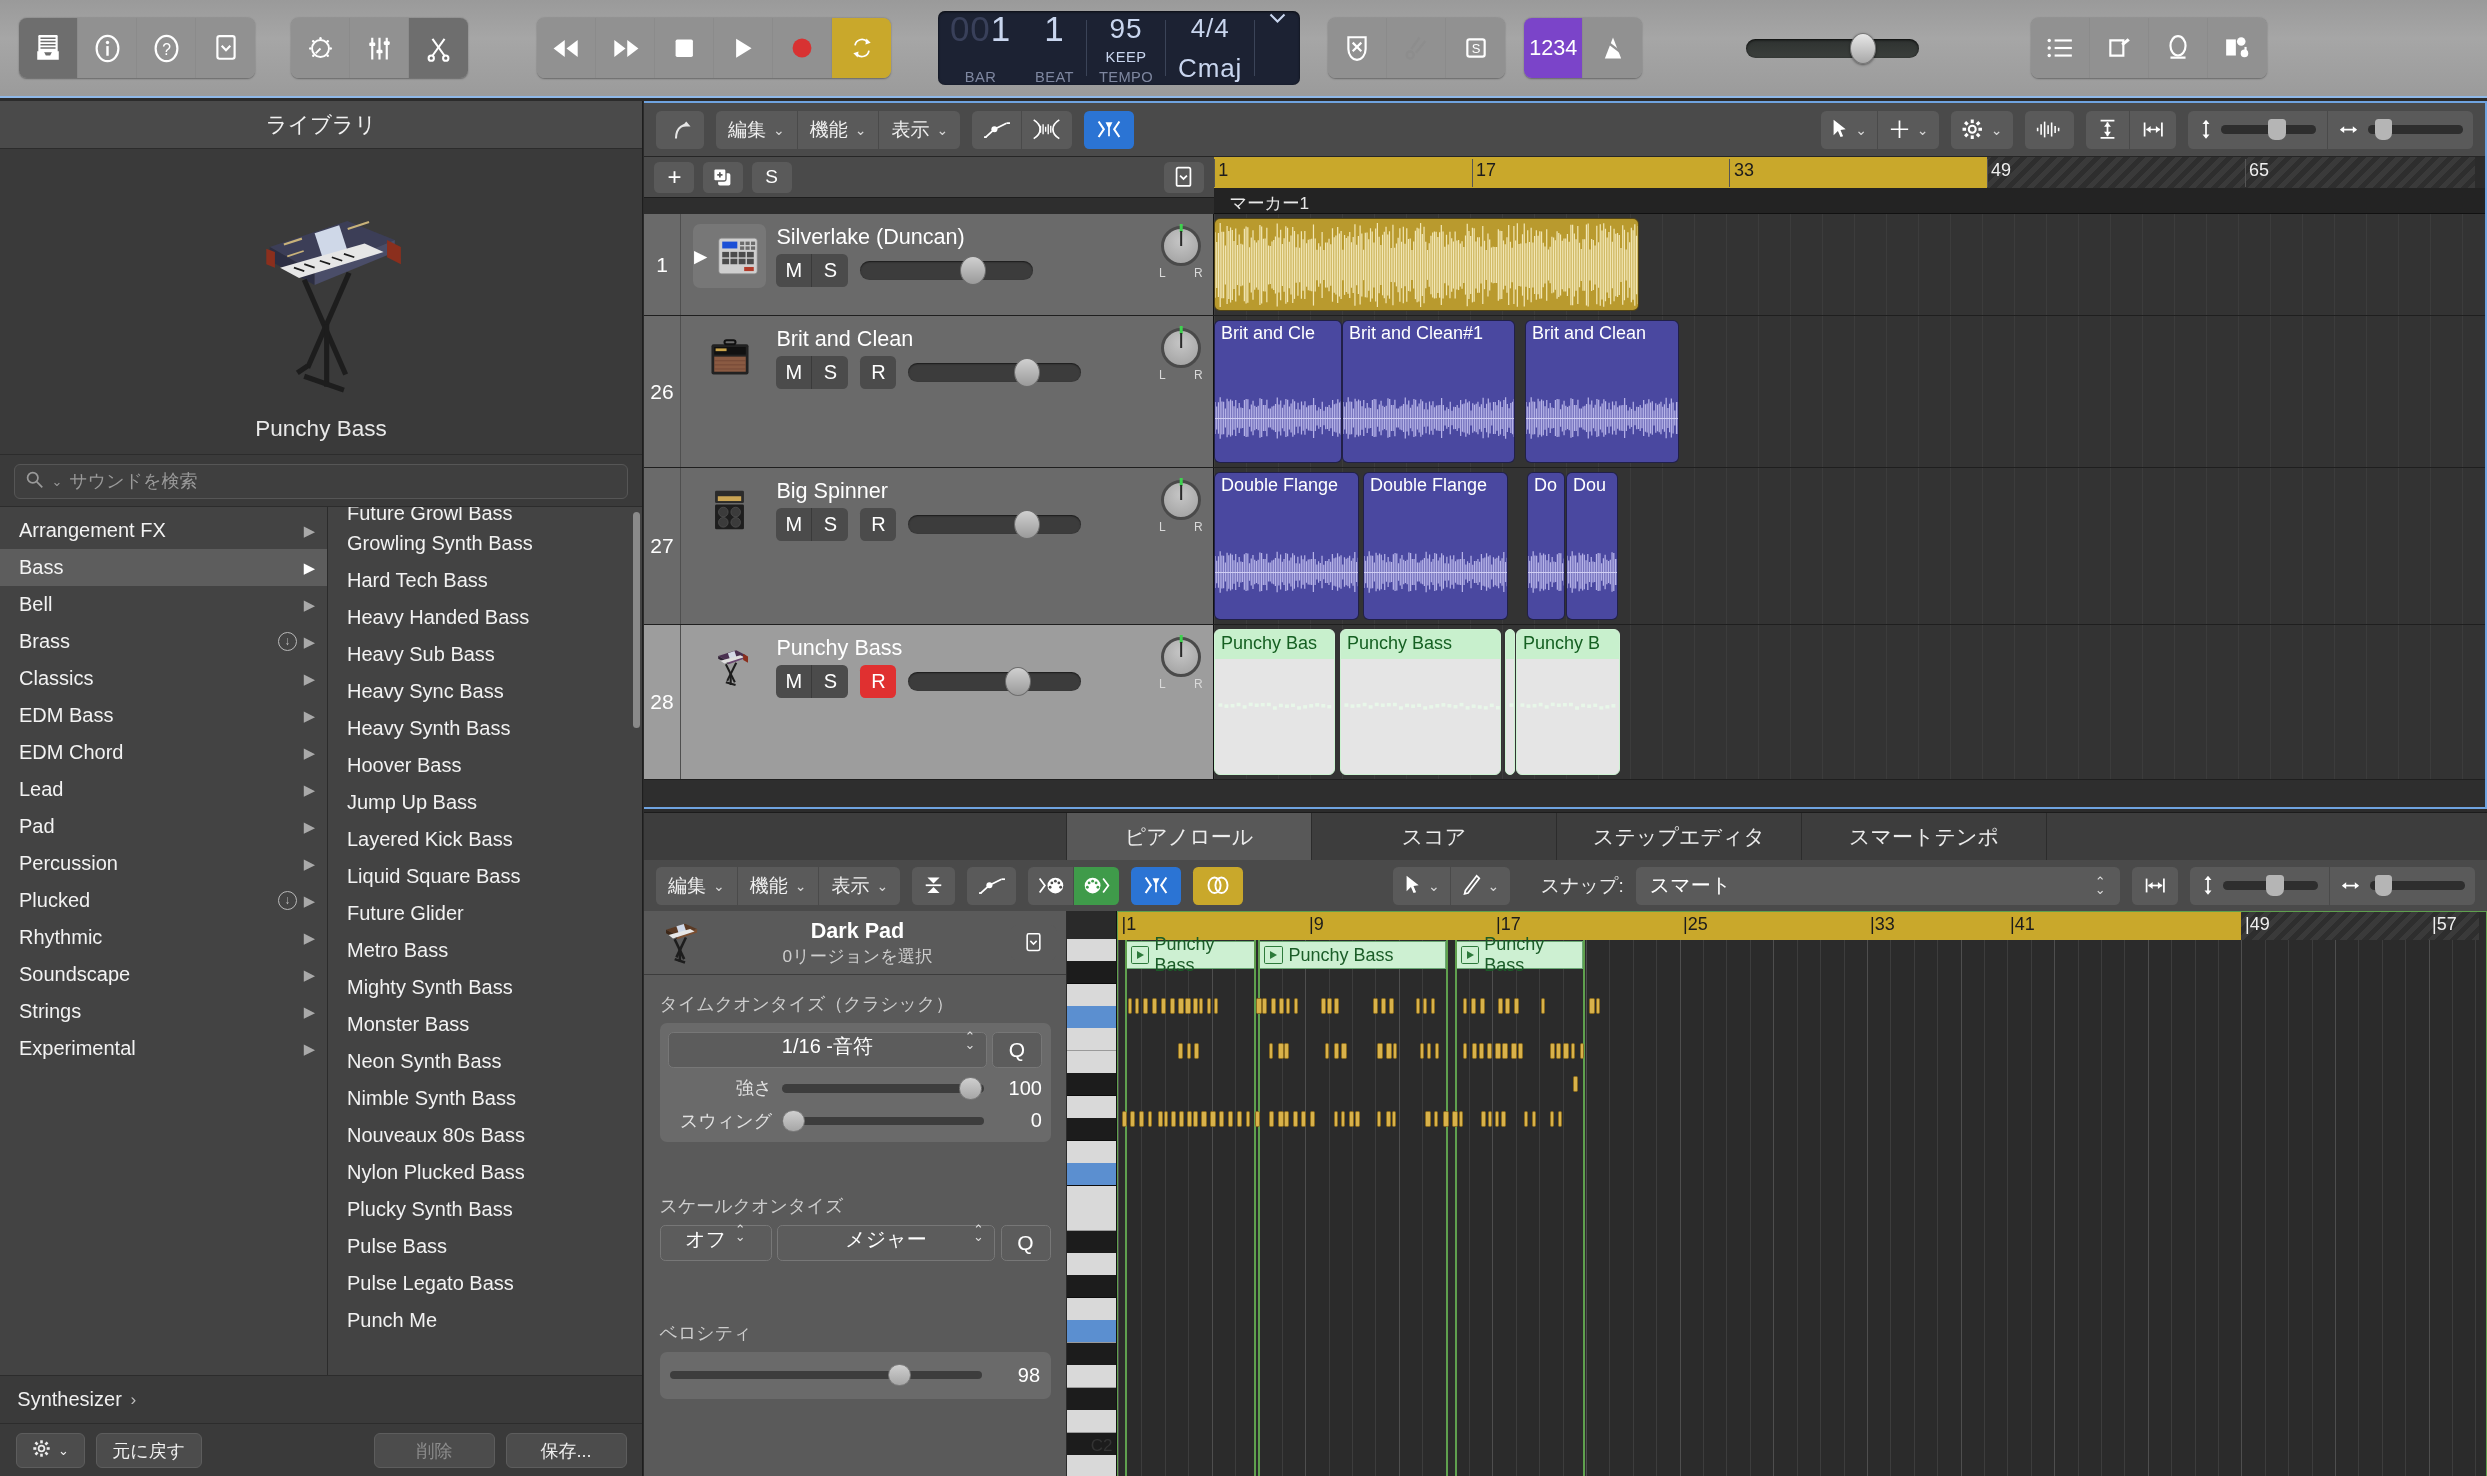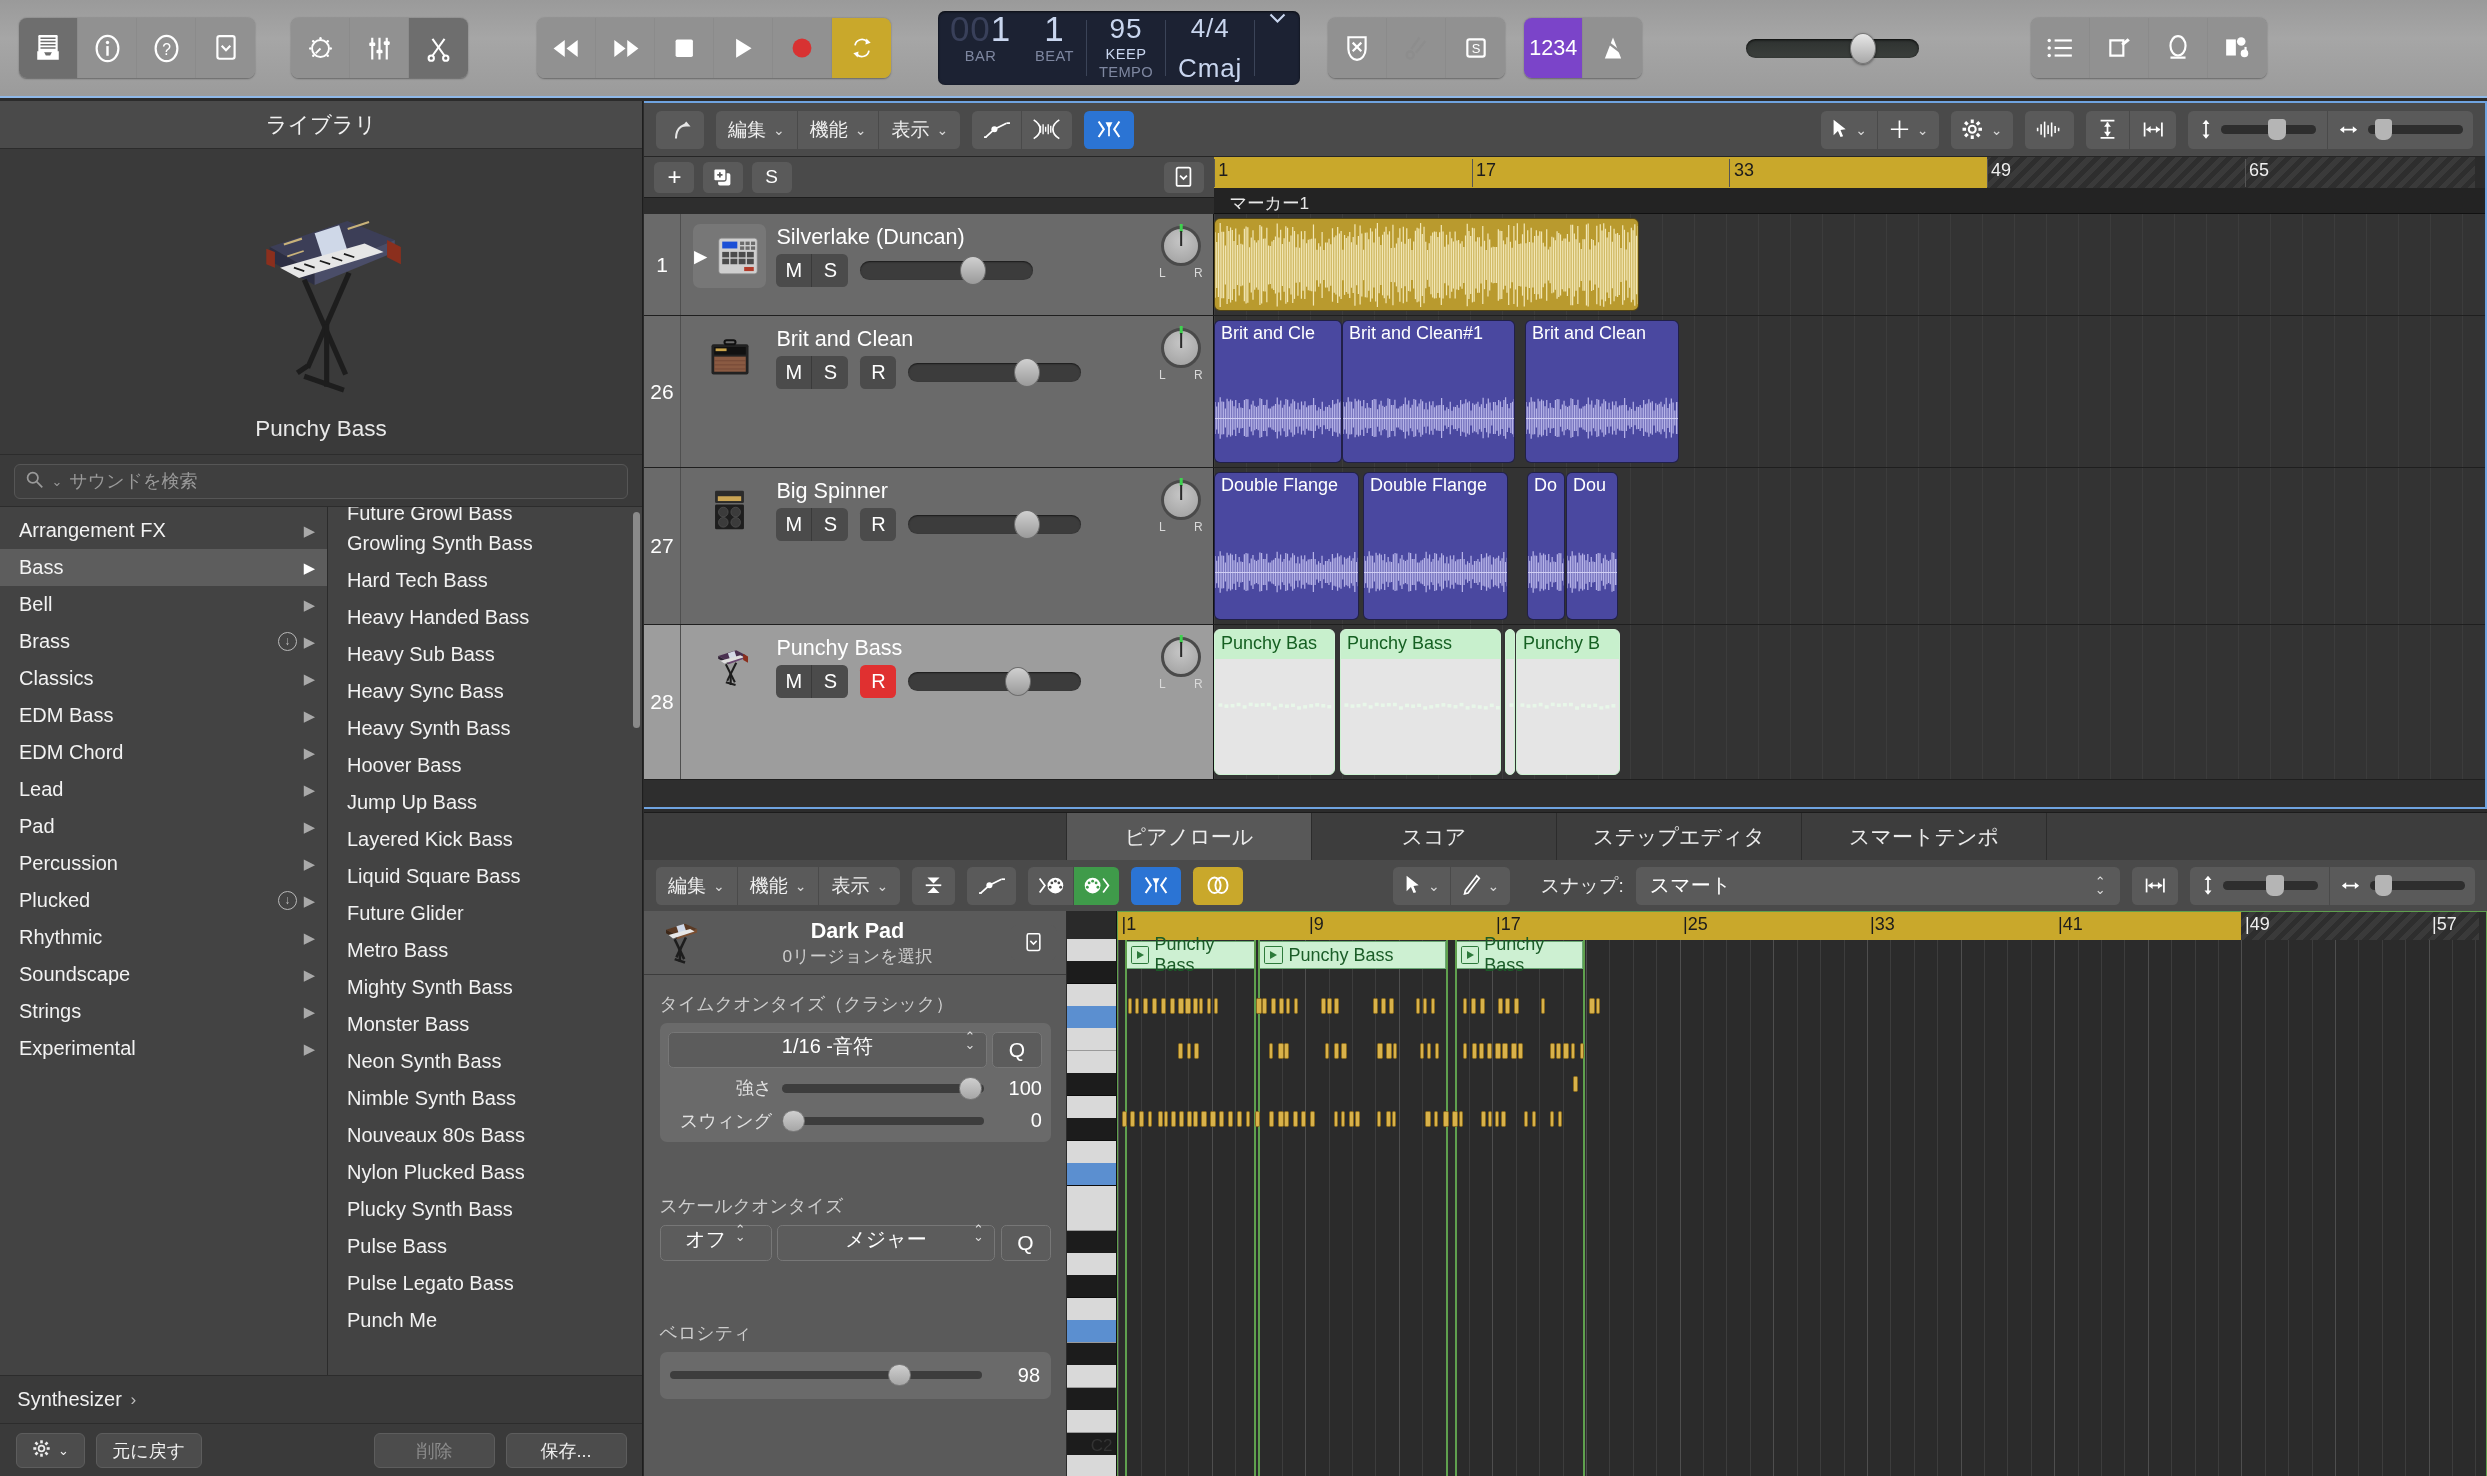--- a/index.html
+++ b/index.html
@@ -34,21 +34,21 @@
   .tbtn.purple { background: #7b44c9; }
   .tbtn svg { display: block; }
 
   
   .lcd {
     height: 74px; background: #1c2233; border-radius: 7px;
     display: flex; align-items: stretch; color: #c9d6ef;
     box-shadow: inset 0 0.9px 2.6px rgba(0,0,0,.7);
   }
   .lcd-cell {
-    display: flex; flex-direction: column; align-items: center; justify-content: flex-start;
+    display: flex; flex-direction: column; align-items: center; justify-content: space-between;
     padding: 0 12px; position: relative;
   }
   .lcd-sep { width: 0.9px; background: #3b4458; margin: 8.6px 0; }
   .lcd-big { font-size: 35px; line-height: 35px; font-weight: 400; letter-spacing: 0.9px; }
   .lcd-big .dim { color: #39405a; }
   .lcd-sub { font-size: 14.7px; color: #7e87a0; margin-top: 1.7px; letter-spacing: 0.4px; }
   .lcd-mid { font-size: 14.7px; color: #c9d6ef; letter-spacing: 0.4px; }
 
   .master-slider {
     position: relative; width: 173px; height: 19px; border-radius: 9.5px;
@@ -2354,21 +2354,21 @@
         </div>
       <div class="pr" id="piano-roll">
         <div class="pr-ruler" id="pr-ruler">
             <div class="pr-cycle" style="width: 1123px;"></div>
             <div class="pr-hatch" style="left: 1123px; width: 238px;"></div>
             <div class="pr-num" style="left: 3.5px; color: rgb(28, 28, 28);">|1</div>
             <div class="pr-num" style="left: 191px; color: rgb(28, 28, 28);">|9</div>
             <div class="pr-num" style="left: 378px; color: rgb(28, 28, 28);">|17</div>
             <div class="pr-num" style="left: 565px; color: rgb(28, 28, 28);">|25</div>
             <div class="pr-num" style="left: 752px; color: rgb(28, 28, 28);">|33</div>
-            <div class="pr-num" style="left: 940px; color: rgb(28, 28, 28);">|41</div>
+            <div class="pr-num" style="left: 892px; color: rgb(28, 28, 28);">|41</div>
             <div class="pr-num" style="left: 1127px; color: rgb(239, 239, 239);">|49</div>
             <div class="pr-num" style="left: 1314px; color: rgb(239, 239, 239);">|57</div>
           </div>
       <div class="pr-vline bar" style="left: 0px;"></div>
           <div class="pr-vline" style="left: 23.4px;"></div>
           <div class="pr-vline" style="left: 47px;"></div>
           <div class="pr-vline" style="left: 70px;"></div>
           <div class="pr-vline bar" style="left: 94px;"></div>
           <div class="pr-vline" style="left: 117px;"></div>
           <div class="pr-vline" style="left: 140px;"></div>

